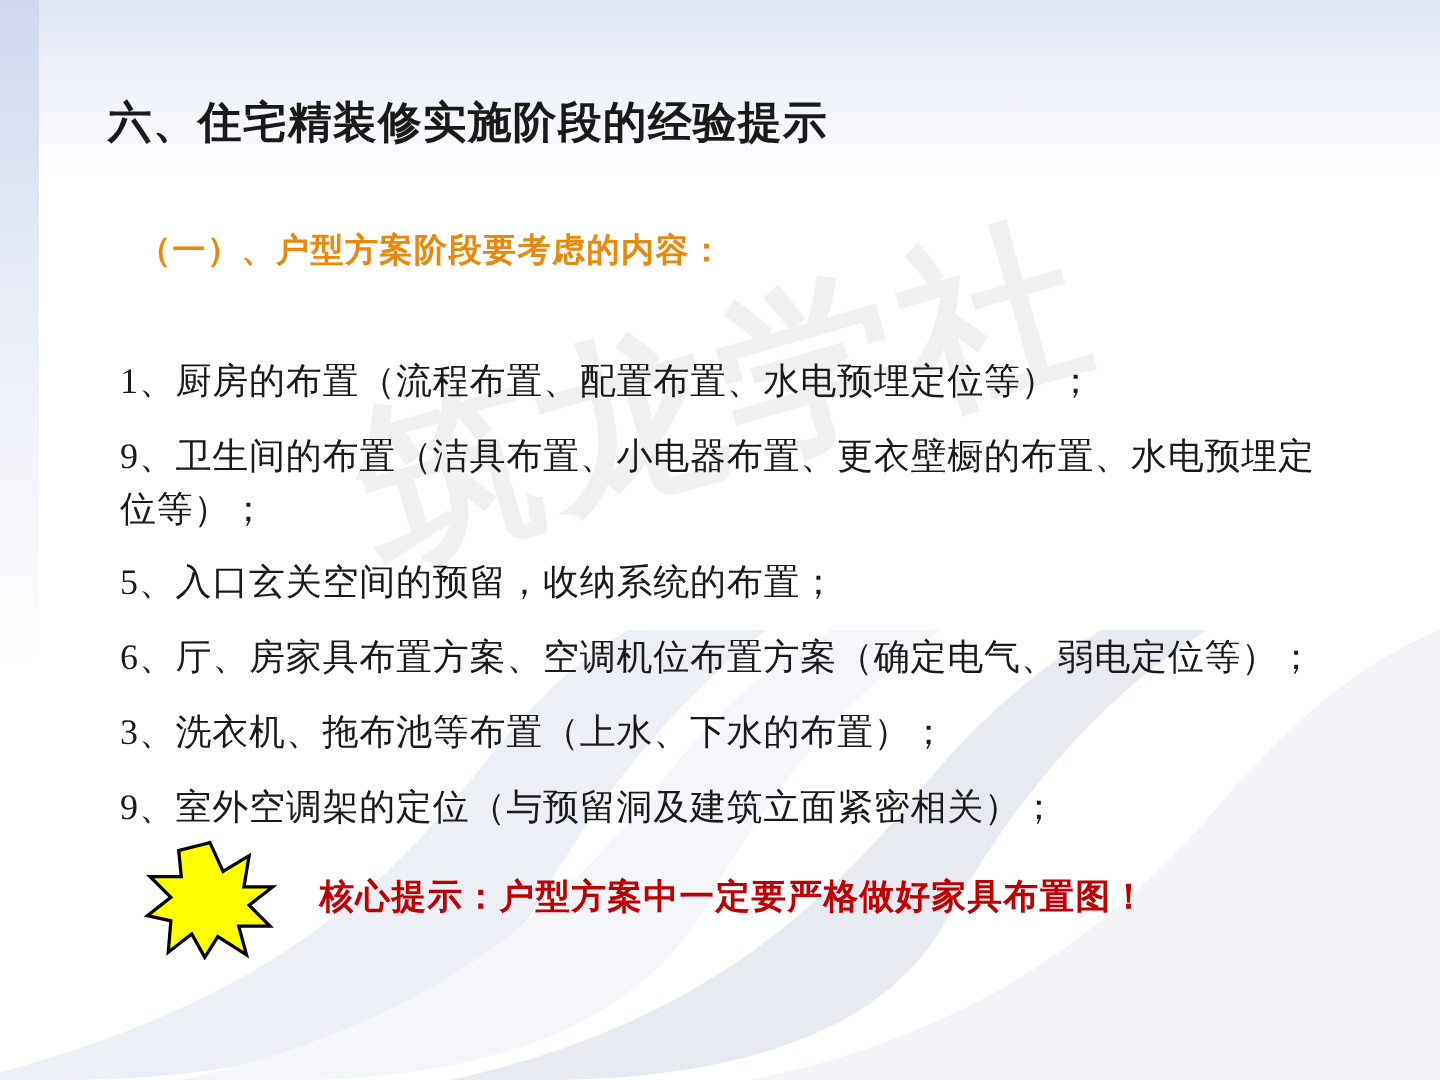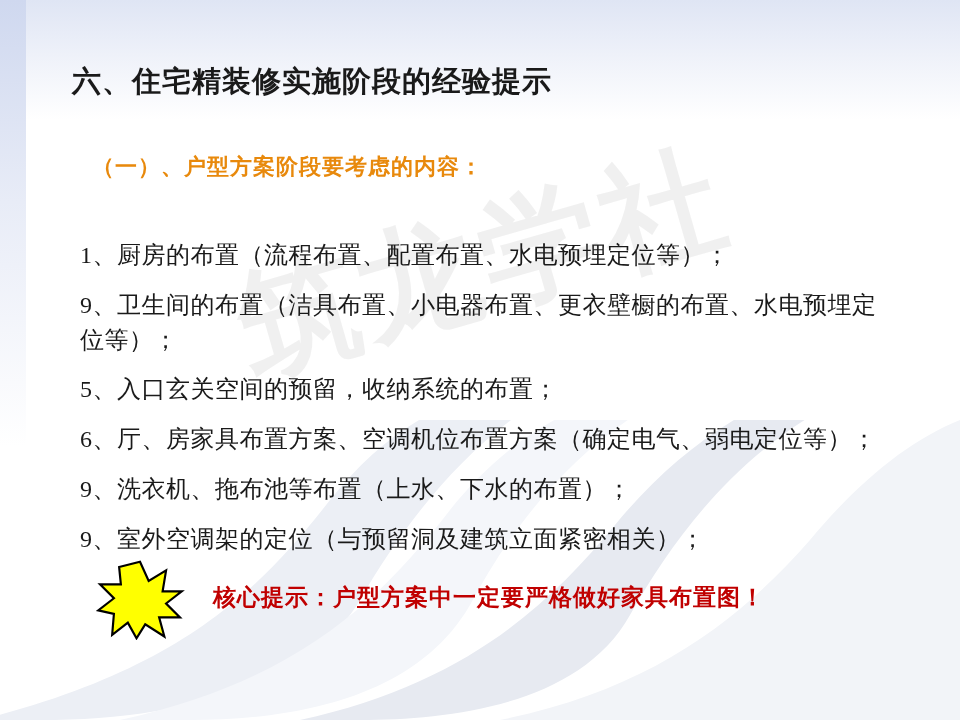--- a/index.html
+++ b/index.html
@@ -165,21 +165,21 @@
 
     <div class="title">六、住宅精装修实施阶段的经验提示</div>
 
     <div class="subtitle">（一）、户型方案阶段要考虑的内容：</div>
 
     <div class="body-list">
       <div class="body-item">1、厨房的布置（流程布置、配置布置、水电预埋定位等）；</div>
       <div class="body-item">9、卫生间的布置（洁具布置、小电器布置、更衣壁橱的布置、水电预埋定位等）；</div>
       <div class="body-item">5、入口玄关空间的预留，收纳系统的布置；</div>
       <div class="body-item">6、厅、房家具布置方案、空调机位布置方案（确定电气、弱电定位等）；</div>
-      <div class="body-item">9、洗衣机、拖布池等布置（上水、下水的布置）；</div>
+      <div class="body-item">3、洗衣机、拖布池等布置（上水、下水的布置）；</div>
       <div class="body-item">9、室外空调架的定位（与预留洞及建筑立面紧密相关）；</div>
     </div>
 
     <div class="callout">
       <svg class="starburst" viewBox="0 0 100 92">
         <polygon points="50,2 60,24 80,12 76,36 98,36 80,50 96,66 72,66 78,88 56,74 46,90 36,72 18,86 20,62 2,58 20,44 4,28 28,28 26,8" fill="#FFFF00" stroke="#000000" stroke-width="2.5"></polygon>
       </svg>
       <div class="callout-text">核心提示：户型方案中一定要严格做好家具布置图！</div>
     </div>
 

